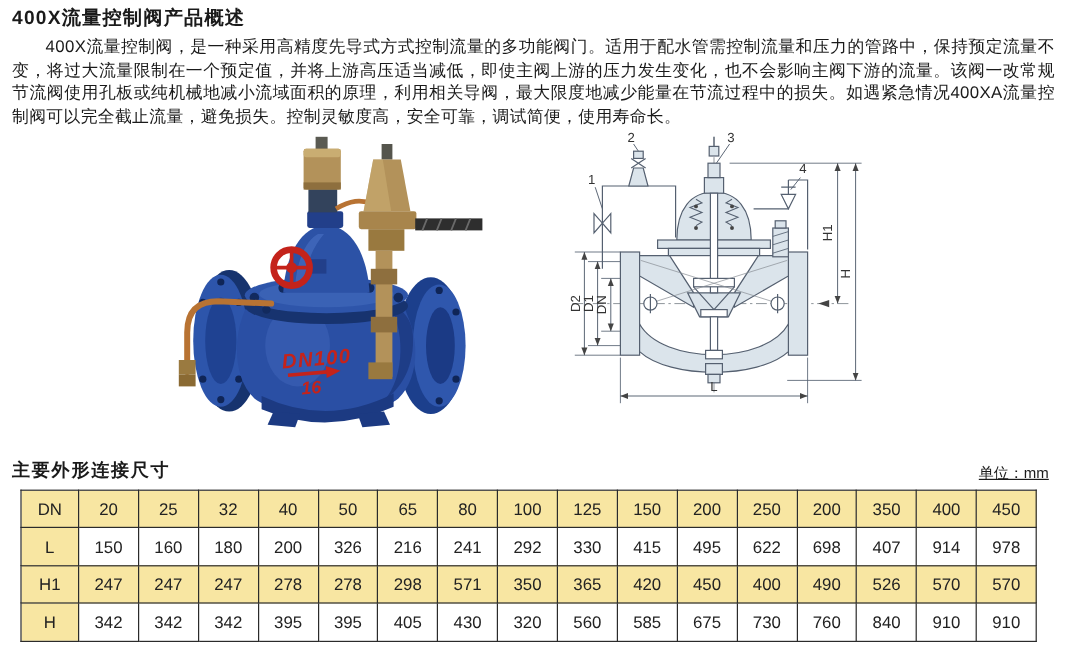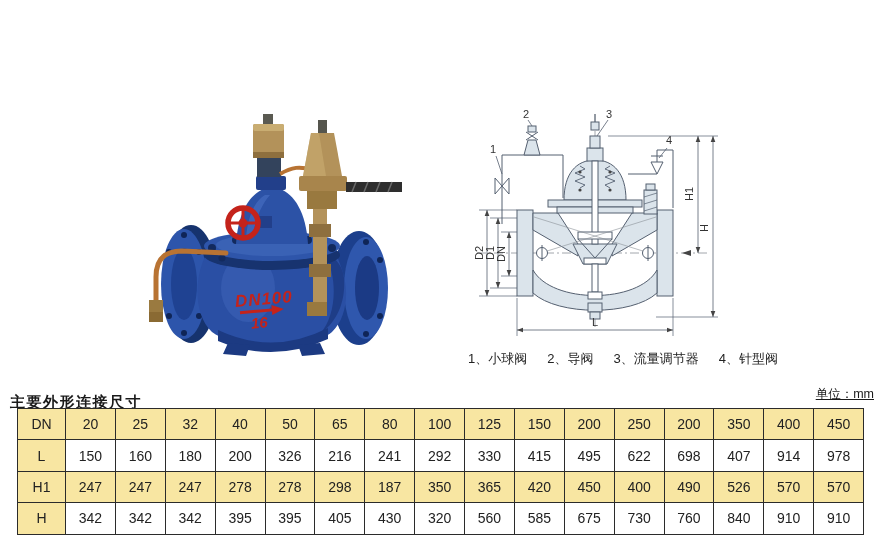--- a/index.html
+++ b/index.html
@@ -10,36 +10,38 @@
   .page-title { position:absolute; left:10px; top:5px; font-size:16px; font-weight:bold; letter-spacing:1px; }
   .overview { position:absolute; left:10px; top:29px; width:869px; font-size:14px; line-height:19.5px;
               text-align:justify; text-indent:2em; letter-spacing:0.3px; }
 
   .photo-svg   { position:absolute; left:60px;  top:112px; }
   .diagram-svg { position:absolute; left:460px; top:106px; }
 
   .caption { position:absolute; left:468px; top:350px; font-size:13px; color:#222; white-space:nowrap; }
   .caption span { margin-right:20px; }
 
-  .dim-title { position:absolute; left:10px; top:393px; font-size:15px; font-weight:bold; letter-spacing:1.5px; }
+  .dim-title { position:absolute; left:10px; top:383px; font-size:15px; font-weight:bold; letter-spacing:1.5px; }
   .unit-label { position:absolute; right:14px; top:386px; font-size:12.5px;text-decoration:underline; }
 
   table.dims { position:absolute; left:17px; top:408px; width:847px; border-collapse:collapse; table-layout:fixed; }
   table.dims td { border:1.6px solid #2b2b2b; text-align:center; vertical-align:middle; height:31.4px;
                   font-size:14px; color:#222; background:#fff; padding:0; }
   table.dims td.shaded { background:var(--table-yellow,#f8e6a2); }
   table.dims td.label { width:48px; }
 
   .diagram-svg text { font-family:"Liberation Sans","DejaVu Sans",sans-serif; }
 </style>
 </head>
 <body>
 
 <div class="page">
 
+  <div class="page-title">400X流量控制阀产品概述</div>
+  <div class="overview">400X流量控制阀，是一种采用高精度先导式方式控制流量的多功能阀门。适用于配水管需控制流量和压力的管路中，保持预定流量不变，将过大流量限制在一个预定值，并将上游高压适当减低，即使主阀上游的压力发生变化，也不会影响主阀下游的流量。该阀一改常规节流阀使用孔板或纯机械地减小流域面积的原理，利用相关导阀，最大限度地减少能量在节流过程中的损失。如遇紧急情况400XA流量控制阀可以完全截止流量，避免损失。控制灵敏度高，安全可靠，调试简便，使用寿命长。</div>
 
   <svg class="photo-svg" viewBox="0 0 400 245" width="400" height="245" aria-hidden="true">
 
     <g>
       <ellipse cx="131" cy="172" rx="27" ry="59" fill="#16336e"></ellipse>
       <ellipse cx="124" cy="172" rx="23" ry="55" fill="#2d55ab"></ellipse>
       <ellipse cx="124" cy="172" rx="13" ry="36" fill="#1f4292"></ellipse>
       <circle cx="124" cy="123" r="3" fill="#0f2557"></circle>
         <circle cx="124" cy="221" r="3" fill="#0f2557"></circle>
       <circle cx="109" cy="140" r="3" fill="#0f2557"></circle>
@@ -236,23 +238,20 @@
       <text x="206" y="38">4</text>
       <text x="23" y="147" text-anchor="middle" transform="rotate(-90 23 147)">D2</text>
       <text x="34" y="147" text-anchor="middle" transform="rotate(-90 34 147)">D1</text>
       <text x="45" y="148" text-anchor="middle" transform="rotate(-90 45 148)">DN</text>
       <text x="135" y="220" text-anchor="middle">L</text>
       <text x="233" y="88" text-anchor="middle" transform="rotate(-90 233 88)">H1</text>
       <text x="248" y="122" text-anchor="middle" transform="rotate(-90 248 122)">H</text>
     </g>
   </svg>
 
-  <div class="caption">
-    <span>1、小球阀</span><span>2、导阀</span><span>3、流量调节器</span><span>4、针型阀</span>
-  </div>
 
   <div class="dim-title">主要外形连接尺寸</div>
   <div class="unit-label">单位：mm</div>
 
   <table class="dims">
     <tbody>
         <tr>
           <td class="label shaded">DN</td>
           <td class="shaded">20</td>
           <td class="shaded">25</td>
@@ -291,21 +290,21 @@
           <td class="">978</td>
         </tr>
         <tr>
           <td class="label shaded">H1</td>
           <td class="shaded">247</td>
           <td class="shaded">247</td>
           <td class="shaded">247</td>
           <td class="shaded">278</td>
           <td class="shaded">278</td>
           <td class="shaded">298</td>
-          <td class="shaded">187</td>
+          <td class="shaded">571</td>
           <td class="shaded">350</td>
           <td class="shaded">365</td>
           <td class="shaded">420</td>
           <td class="shaded">450</td>
           <td class="shaded">400</td>
           <td class="shaded">490</td>
           <td class="shaded">526</td>
           <td class="shaded">570</td>
           <td class="shaded">570</td>
         </tr>

